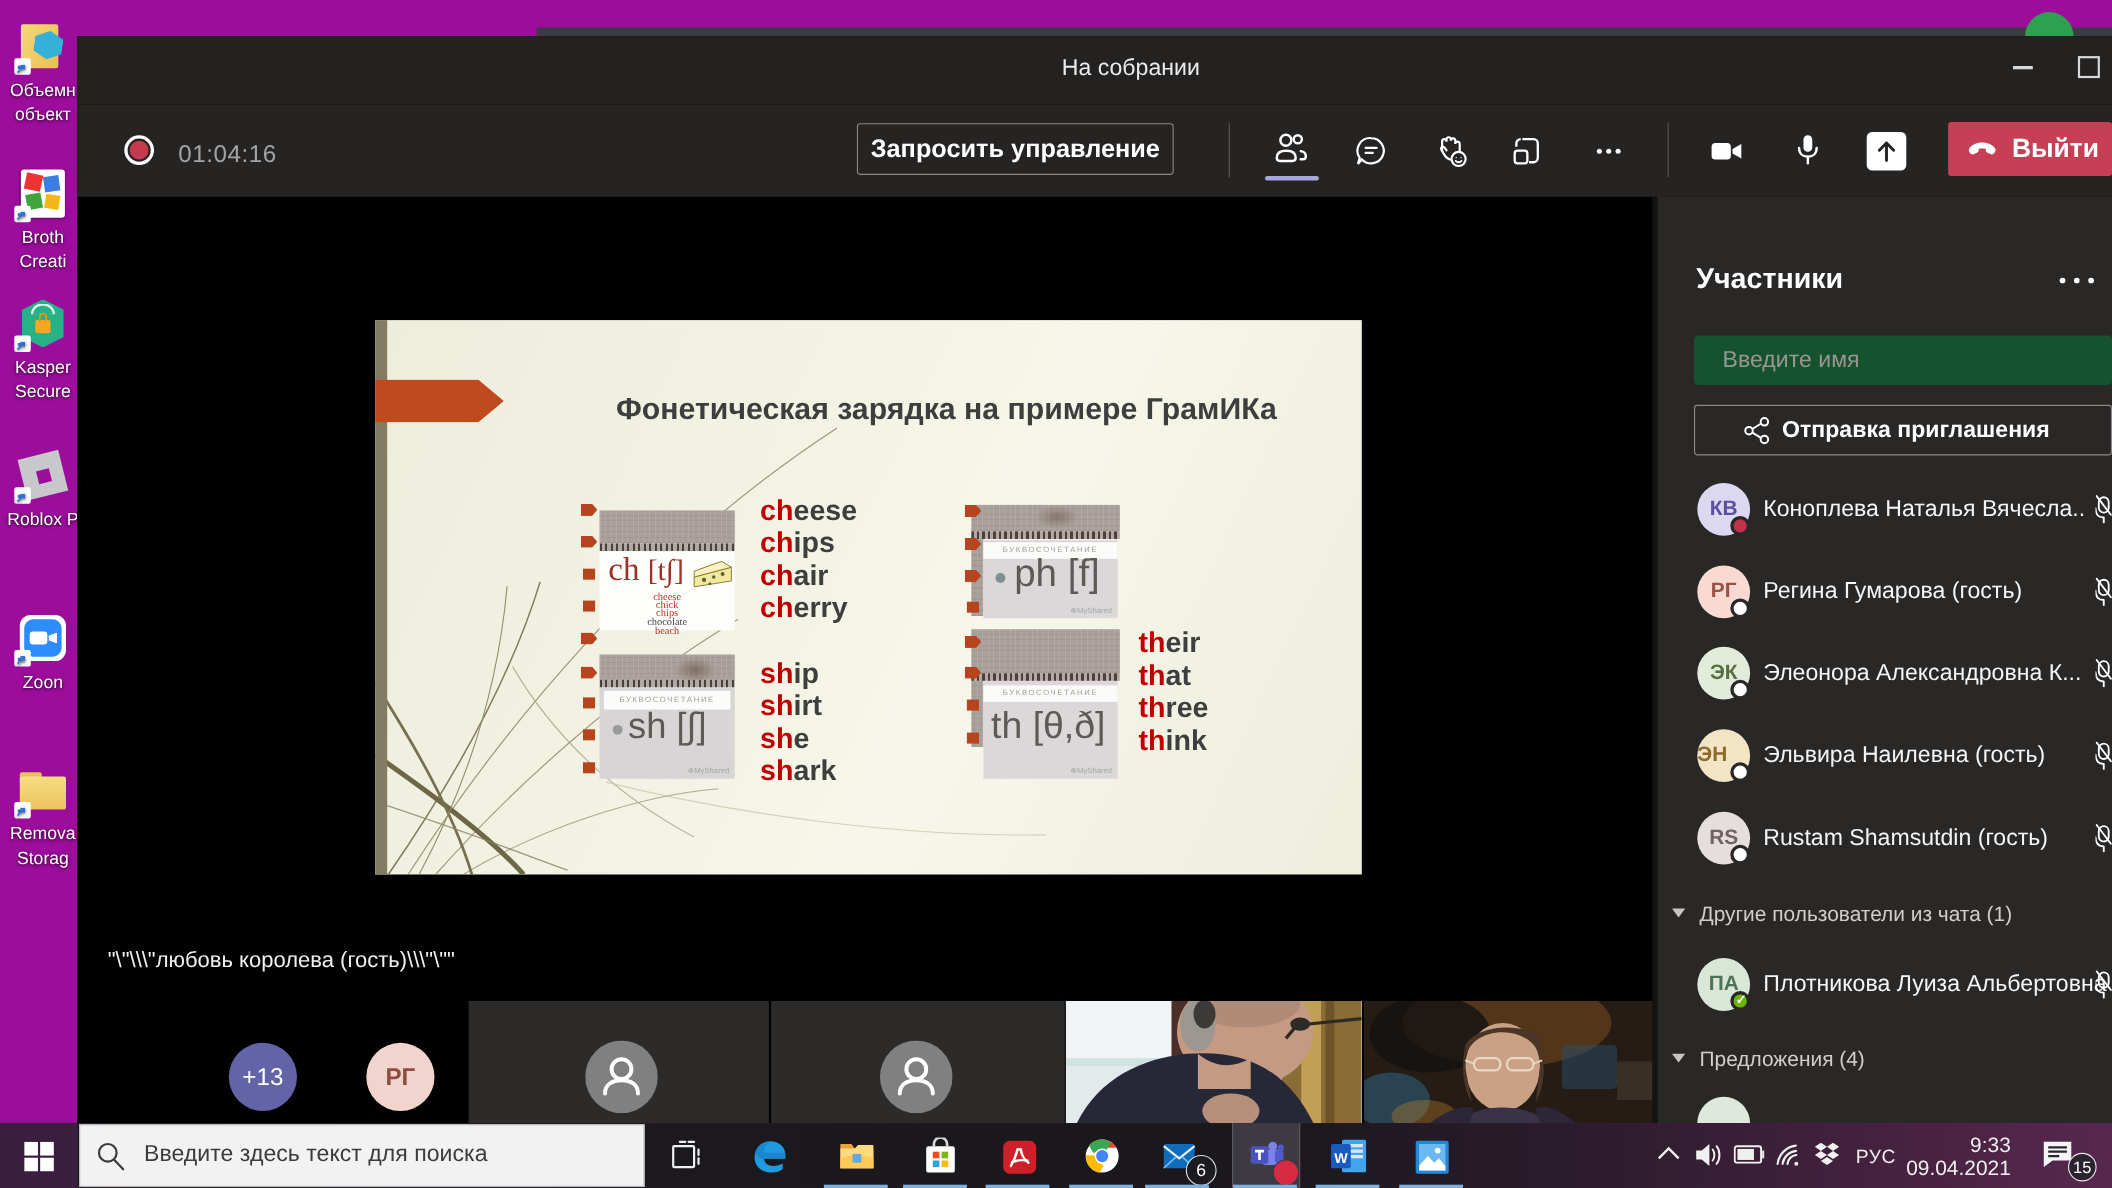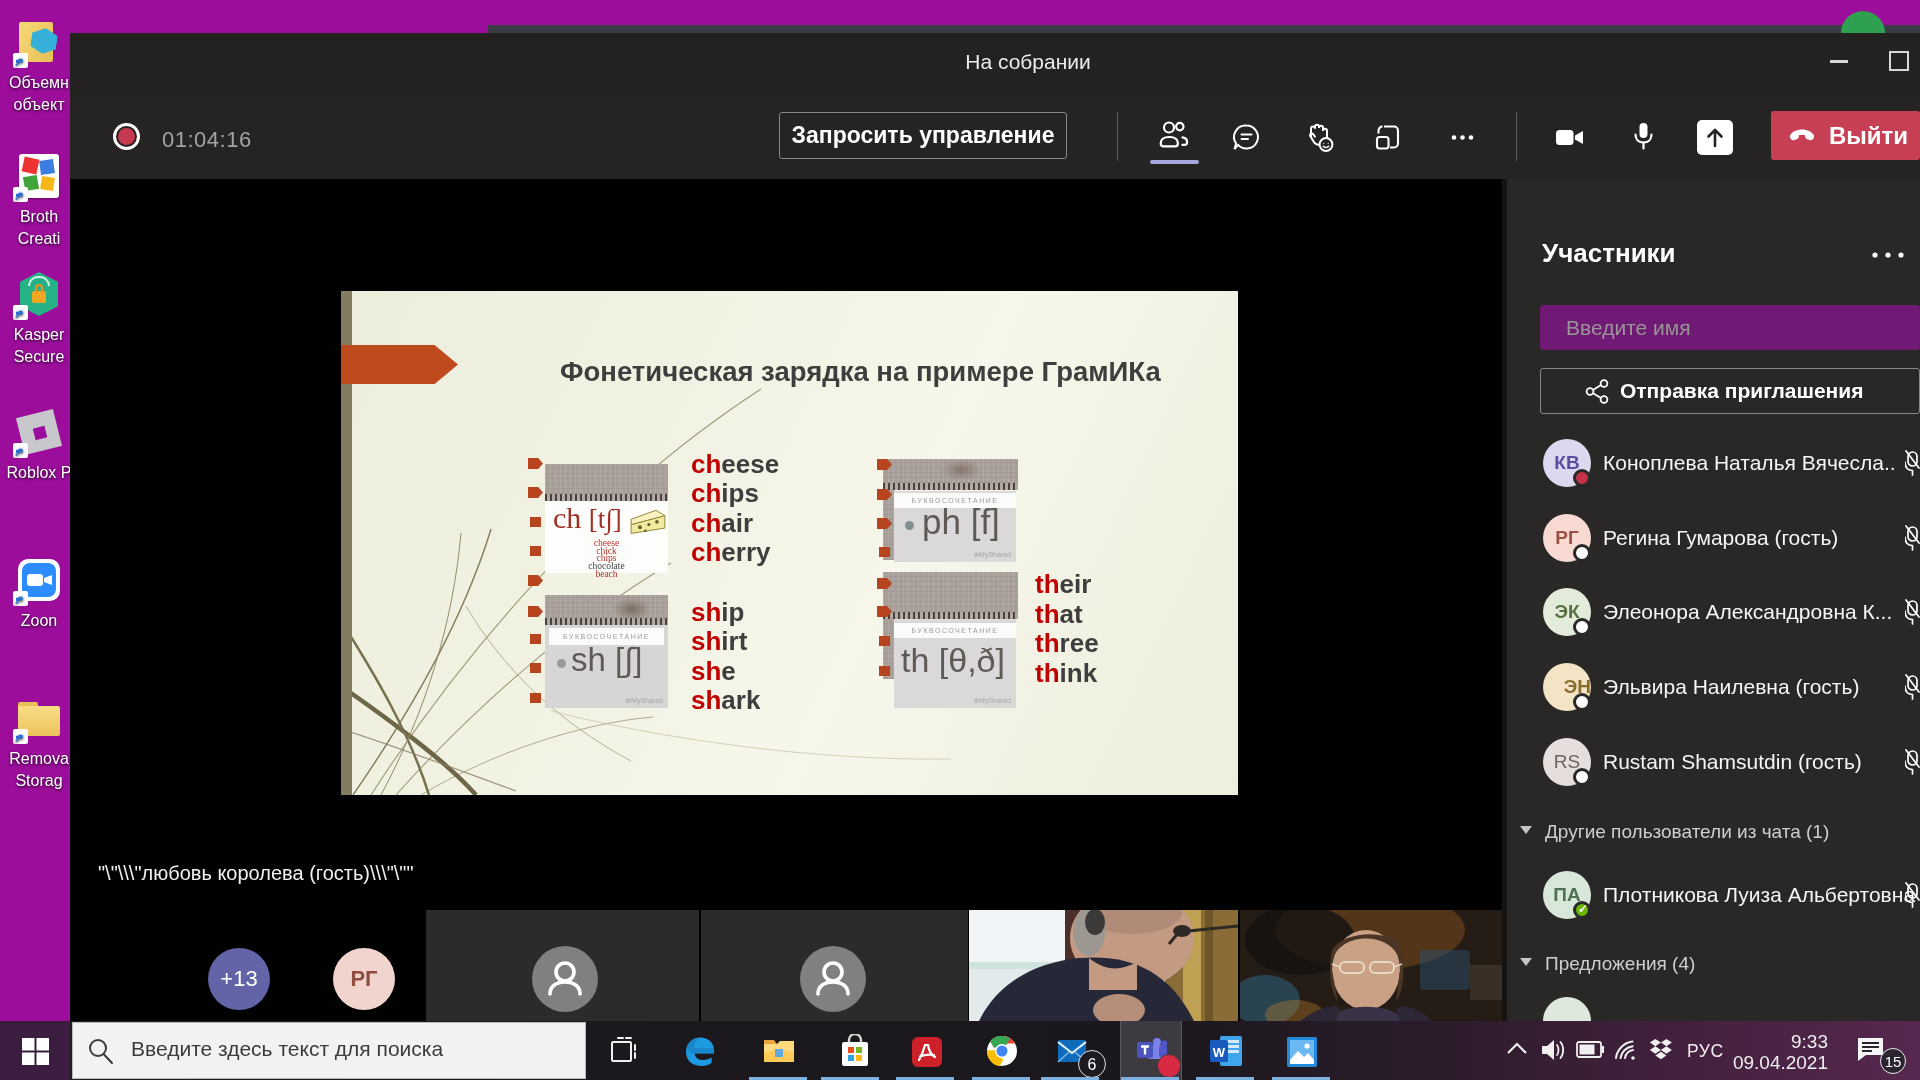--- a/index.html
+++ b/index.html
@@ -305,21 +305,21 @@
 </div>
 
 <div class="abs" style="left:1502px;top:179px;width:5px;height:842px;background:#141312"></div>
 <div class="abs" style="left:1507px;top:179px;width:413px;height:842px;background:#2a2827"></div>
 <div class="abs" style="left:1542px;top:238px;color:#fff;font-size:26px;font-weight:bold">Участники</div>
 <svg class="abs" style="left:1870px;top:250px" width="36" height="10" viewBox="0 0 36 10" fill="#fff">
     <circle cx="5" cy="5" r="2.6"></circle>
     <circle cx="18" cy="5" r="2.6"></circle>
     <circle cx="31" cy="5" r="2.6"></circle>
   </svg>
-<div class="abs" style="left:1540px;top:305px;width:380px;height:45px;background:#701a75;border-radius:4px;color:#989694;font-size:21px;line-height:45px;padding-left:26px">Введите имя</div>
+<div class="abs" style="left:1540px;top:305px;width:380px;height:45px;background:#14532d;border-radius:4px;color:#989694;font-size:21px;line-height:45px;padding-left:26px">Введите имя</div>
 <div class="abs" style="left:1540px;top:368px;width:380px;height:46px;border:1px solid #8a8886;border-radius:3px"></div>
 <svg class="abs" style="left:1584px;top:378px" width="27" height="27" viewBox="0 0 27 27" fill="none" stroke="#fff" stroke-width="1.8">
  <circle cx="6" cy="13.5" r="3.4"></circle>
     <circle cx="20" cy="5.5" r="3.4"></circle>
     <circle cx="20" cy="21.5" r="3.4"></circle>
  <path d="M9 12l8-5M9 15.3l8 4.8"></path>
 </svg>
 <div class="abs" style="left:1620px;top:379px;color:#fff;font-size:21px;font-weight:bold">Отправка приглашения</div>
 <div class="abs" style="left:1543px;top:439px;width:48px;height:48px;border-radius:50%;background:#dcd8ef;color:#5b50a0;font-size:19px;font-weight:bold;text-align:center;line-height:48px">КВ</div>
 <div class="abs" style="left:1573px;top:469px;width:18px;height:18px;border-radius:50%;background:#c4314b;border:3px solid #2a2827"></div>
@@ -335,28 +335,28 @@
     <rect x="3" y="2" width="9" height="14" rx="4.5"></rect>
     <path d="M0 12c0 6 3.2 8.5 7.5 8.5M7.5 20.5V25M1 1l13 17"></path>
   </svg>
 <div class="abs" style="left:1543px;top:588px;width:48px;height:48px;border-radius:50%;background:#e3ecdb;color:#55713f;font-size:19px;font-weight:bold;text-align:center;line-height:48px">ЭК</div>
 <div class="abs" style="left:1573px;top:618px;width:18px;height:18px;border-radius:50%;background:#fff;border:3px solid #2a2827"></div>
 <div class="abs" style="left:1603px;top:600px;width:292px;color:#f5f5f5;font-size:21px;white-space:nowrap;overflow:hidden">Элеонора Александровна К...</div>
 <svg class="abs" style="left:1905px;top:599px" width="15" height="26" viewBox="0 0 15 26" fill="none" stroke="#fff" stroke-width="1.7" stroke-linecap="round">
     <rect x="3" y="2" width="9" height="14" rx="4.5"></rect>
     <path d="M0 12c0 6 3.2 8.5 7.5 8.5M7.5 20.5V25M1 1l13 17"></path>
   </svg>
-<div class="abs" style="left:1543px;top:663px;width:48px;height:48px;border-radius:50%;background:#f2e4c5;color:#8a6c2c;font-size:19px;font-weight:bold;text-align:right;line-height:48px">ЭН</div>
+<div class="abs" style="left:1543px;top:663px;width:48px;height:48px;border-radius:50%;background:#f2e4c5;color:#8a6c2c;font-size:19px;font-weight:bold;text-align:left;line-height:48px">ЭН</div>
 <div class="abs" style="left:1573px;top:693px;width:18px;height:18px;border-radius:50%;background:#fff;border:3px solid #2a2827"></div>
 <div class="abs" style="left:1603px;top:675px;width:292px;color:#f5f5f5;font-size:21px;white-space:nowrap;overflow:hidden">Эльвира Наилевна (гость)</div>
 <svg class="abs" style="left:1905px;top:674px" width="15" height="26" viewBox="0 0 15 26" fill="none" stroke="#fff" stroke-width="1.7" stroke-linecap="round">
     <rect x="3" y="2" width="9" height="14" rx="4.5"></rect>
     <path d="M0 12c0 6 3.2 8.5 7.5 8.5M7.5 20.5V25M1 1l13 17"></path>
   </svg>
-<div class="abs" style="left:1543px;top:738px;width:48px;height:48px;border-radius:50%;background:#e6dddd;color:#6e6262;font-size:19px;font-weight:normal;text-align:center;line-height:48px">RS</div>
+<div class="abs" style="left:1543px;top:738px;width:48px;height:48px;border-radius:50%;background:#e6dddd;color:#6e6262;font-size:19px;font-weight:bold;text-align:center;line-height:48px">RS</div>
 <div class="abs" style="left:1573px;top:768px;width:18px;height:18px;border-radius:50%;background:#fff;border:3px solid #2a2827"></div>
 <div class="abs" style="left:1603px;top:750px;width:292px;color:#f5f5f5;font-size:21px;white-space:nowrap;overflow:hidden">Rustam Shamsutdin (гость)</div>
 <svg class="abs" style="left:1905px;top:749px" width="15" height="26" viewBox="0 0 15 26" fill="none" stroke="#fff" stroke-width="1.7" stroke-linecap="round">
     <rect x="3" y="2" width="9" height="14" rx="4.5"></rect>
     <path d="M0 12c0 6 3.2 8.5 7.5 8.5M7.5 20.5V25M1 1l13 17"></path>
   </svg>
 <div class="abs" style="left:1543px;top:871px;width:48px;height:48px;border-radius:50%;background:#d9e7d8;color:#4e7253;font-size:19px;font-weight:bold;text-align:center;line-height:48px">ПА</div>
 <div class="abs" style="left:1573px;top:901px;width:18px;height:18px;border-radius:50%;background:#6bb700;border:3px solid #2a2827"></div>
 <div class="abs" style="left:1578px;top:902px;color:#fff;font-size:12px;font-weight:bold">✓</div>
 <div class="abs" style="left:1603px;top:883px;width:317px;color:#f5f5f5;font-size:21px;white-space:nowrap;overflow:hidden">Плотникова Луиза Альбертовна</div>

